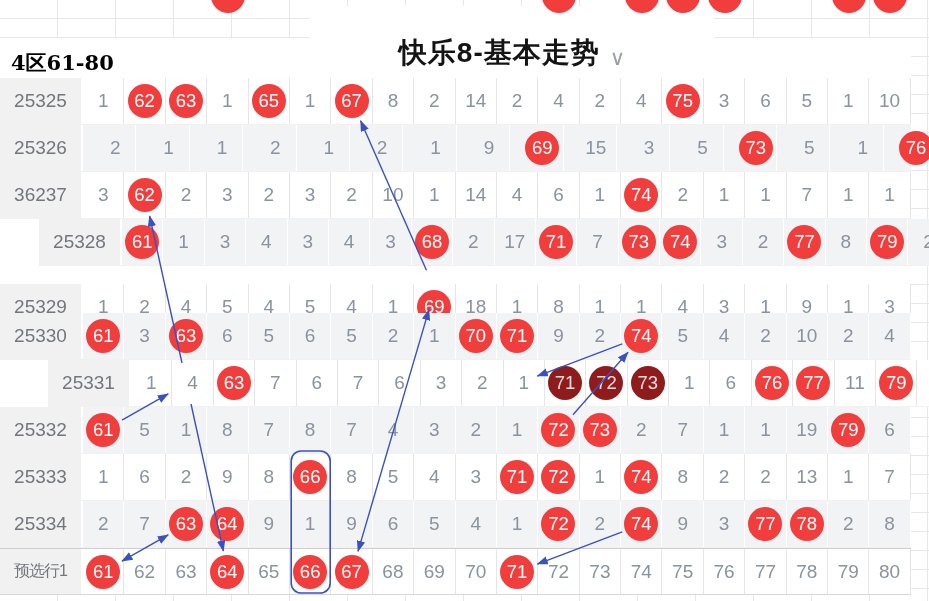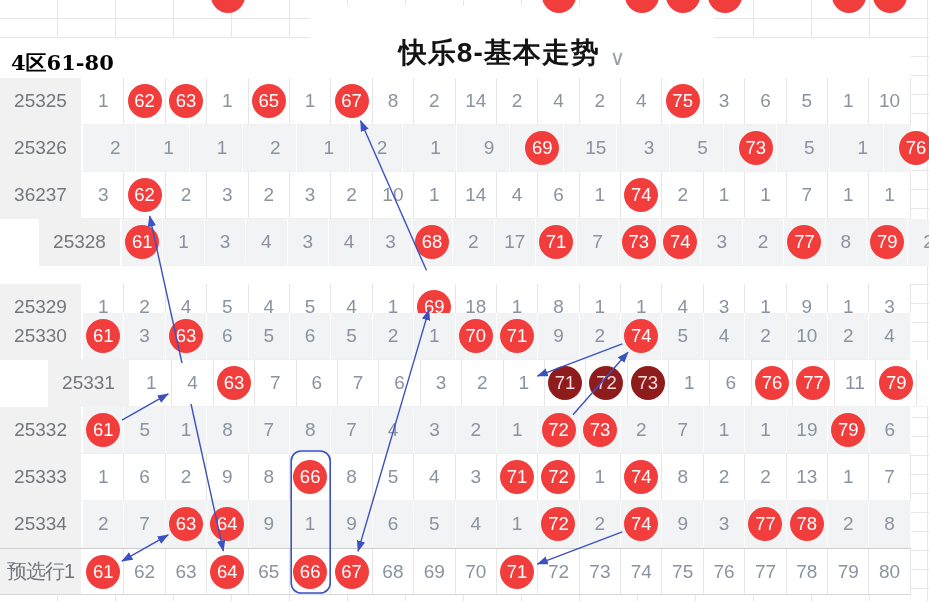--- a/index.html
+++ b/index.html
@@ -23,21 +23,21 @@
   .zone{position:absolute;left:8px;top:48px;font-family:"DejaVu Serif",serif;
     font-size:21px;color:#000;font-weight:600;background:#fff;padding:1px 3px;}
 
   .row{position:absolute;left:0;width:911px;height:47px;display:flex;align-items:center;
     border-bottom:1px solid #f1f1f1;box-sizing:border-box;background:#fff;}
   .row.alt{background:#f2f3f4;}
   .row.preselect{background:#fff;border-top:1px solid #cfcfcf;border-bottom:1px solid #d7d7d7;}
 
   .rlabel{flex:0 0 83px;height:100%;background:#f1f1f2;display:flex;align-items:center;justify-content:center;
     font-size:19px;color:#73777c;border-right:2px solid #fff;box-sizing:border-box;}
-  .row.preselect .rlabel{font-size:20px;letter-spacing:-1px;}
+  .row.preselect .rlabel{font-size:16px;letter-spacing:-1px;}
 
   .cell{flex:0 0 41.4px;height:100%;display:flex;align-items:center;justify-content:center;
     font-size:19px;color:var(--miss,#8a93a0);border-right:1px solid #e6e6e6;box-sizing:border-box;}
   .row.alt .cell{border-right-color:#ffffff;}
 
   .ball{width:34px;height:34px;border-radius:50%;background:var(--hit,#f23d3d);color:#fff;
     display:flex;align-items:center;justify-content:center;font-size:18.5px;cursor:pointer;flex:none;}
   .ball.dark{background:var(--hitdark,#8e1c1c);color:#f7dcdc;}
 
   .nub{position:absolute;top:-21px;width:34px;height:34px;border-radius:50%;
@@ -280,21 +280,21 @@
         </div>
         <div class="cell">
           <span class="ball">77</span>
         </div>
         <div class="cell">11</div>
         <div class="cell">
           <span class="ball">79</span>
         </div>
         <div class="cell">5</div>
       </div>
-      <div class="row alt" style="top: 407px; z-index: 3; justify-content: center;">
+      <div class="row alt" style="top: 407px; z-index: 3;">
         <div class="rlabel">25332</div>
         <div class="cell">
           <span class="ball">61</span>
         </div>
         <div class="cell">5</div>
         <div class="cell">1</div>
         <div class="cell">8</div>
         <div class="cell">7</div>
         <div class="cell">8</div>
         <div class="cell">7</div>

